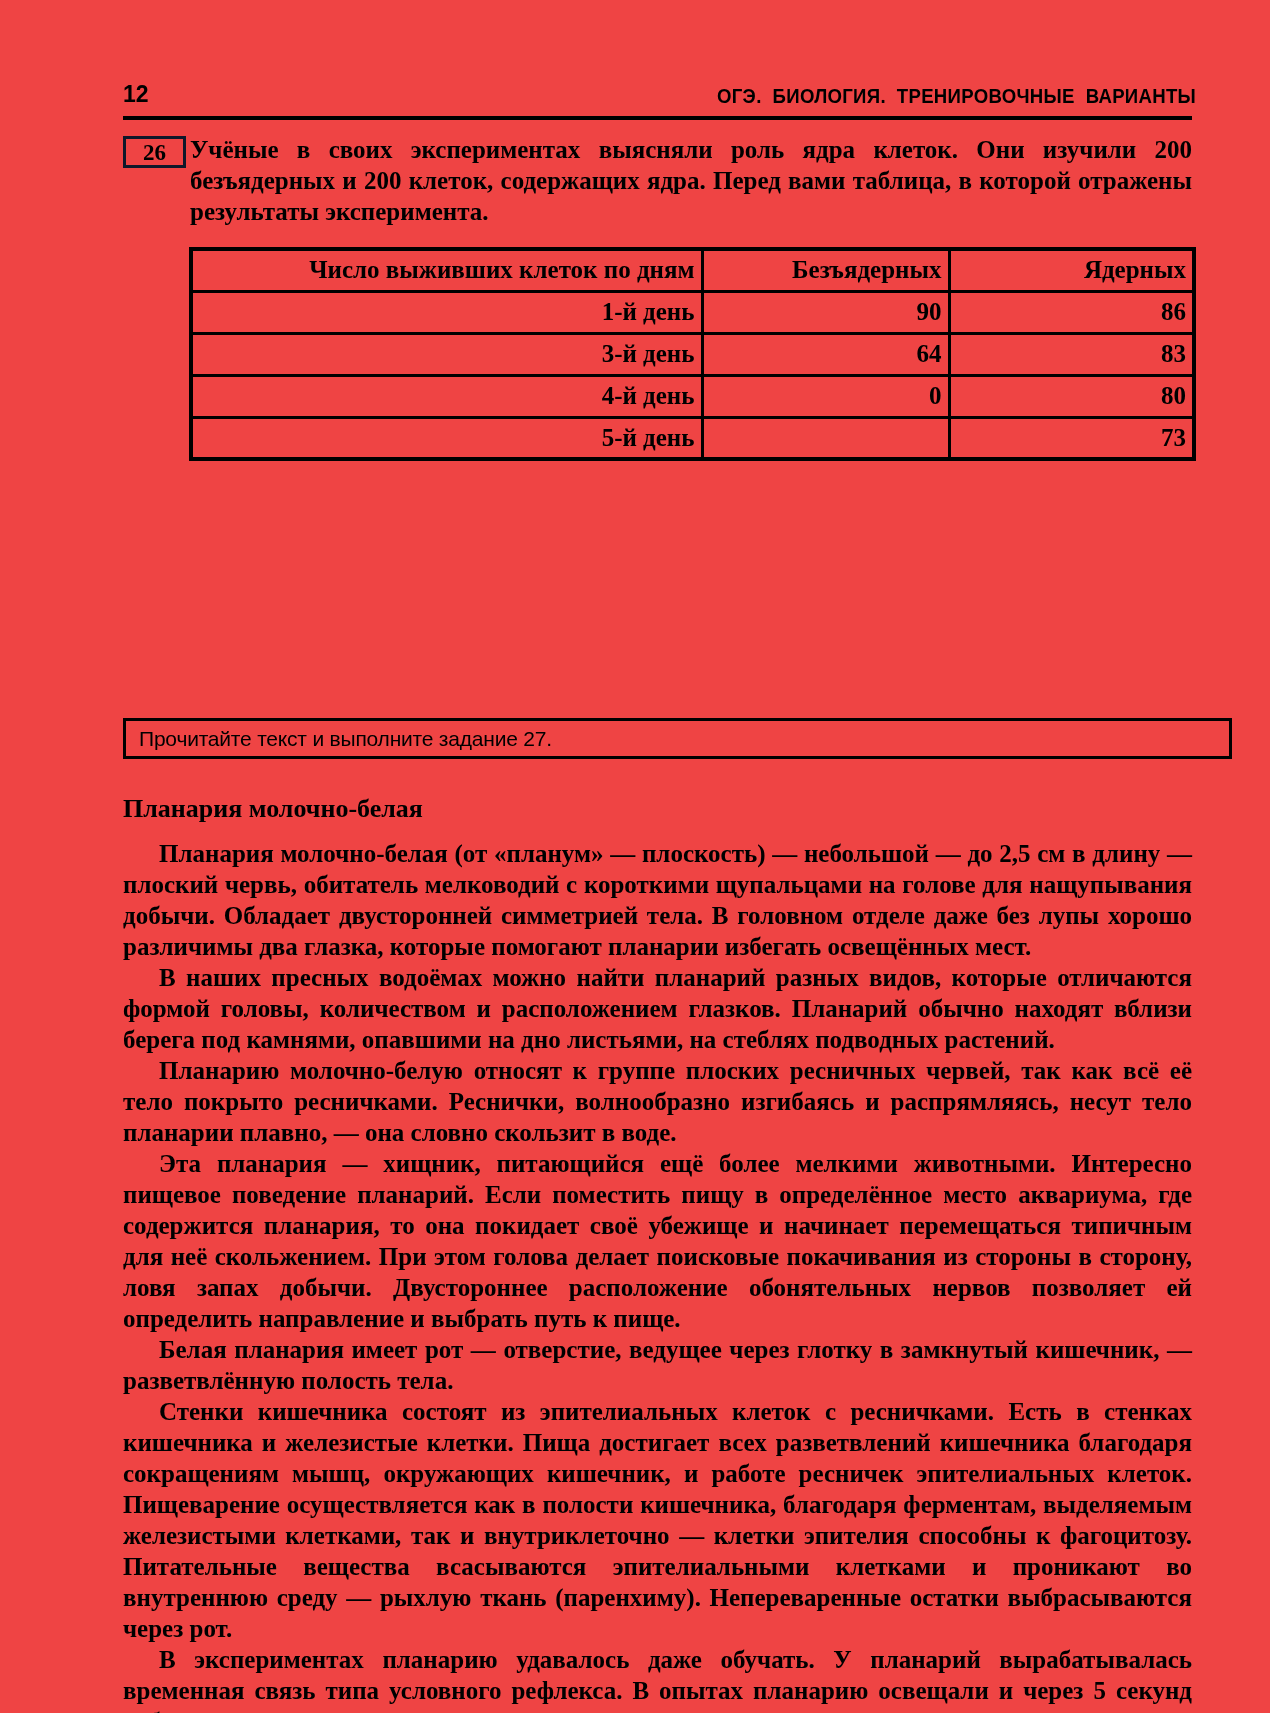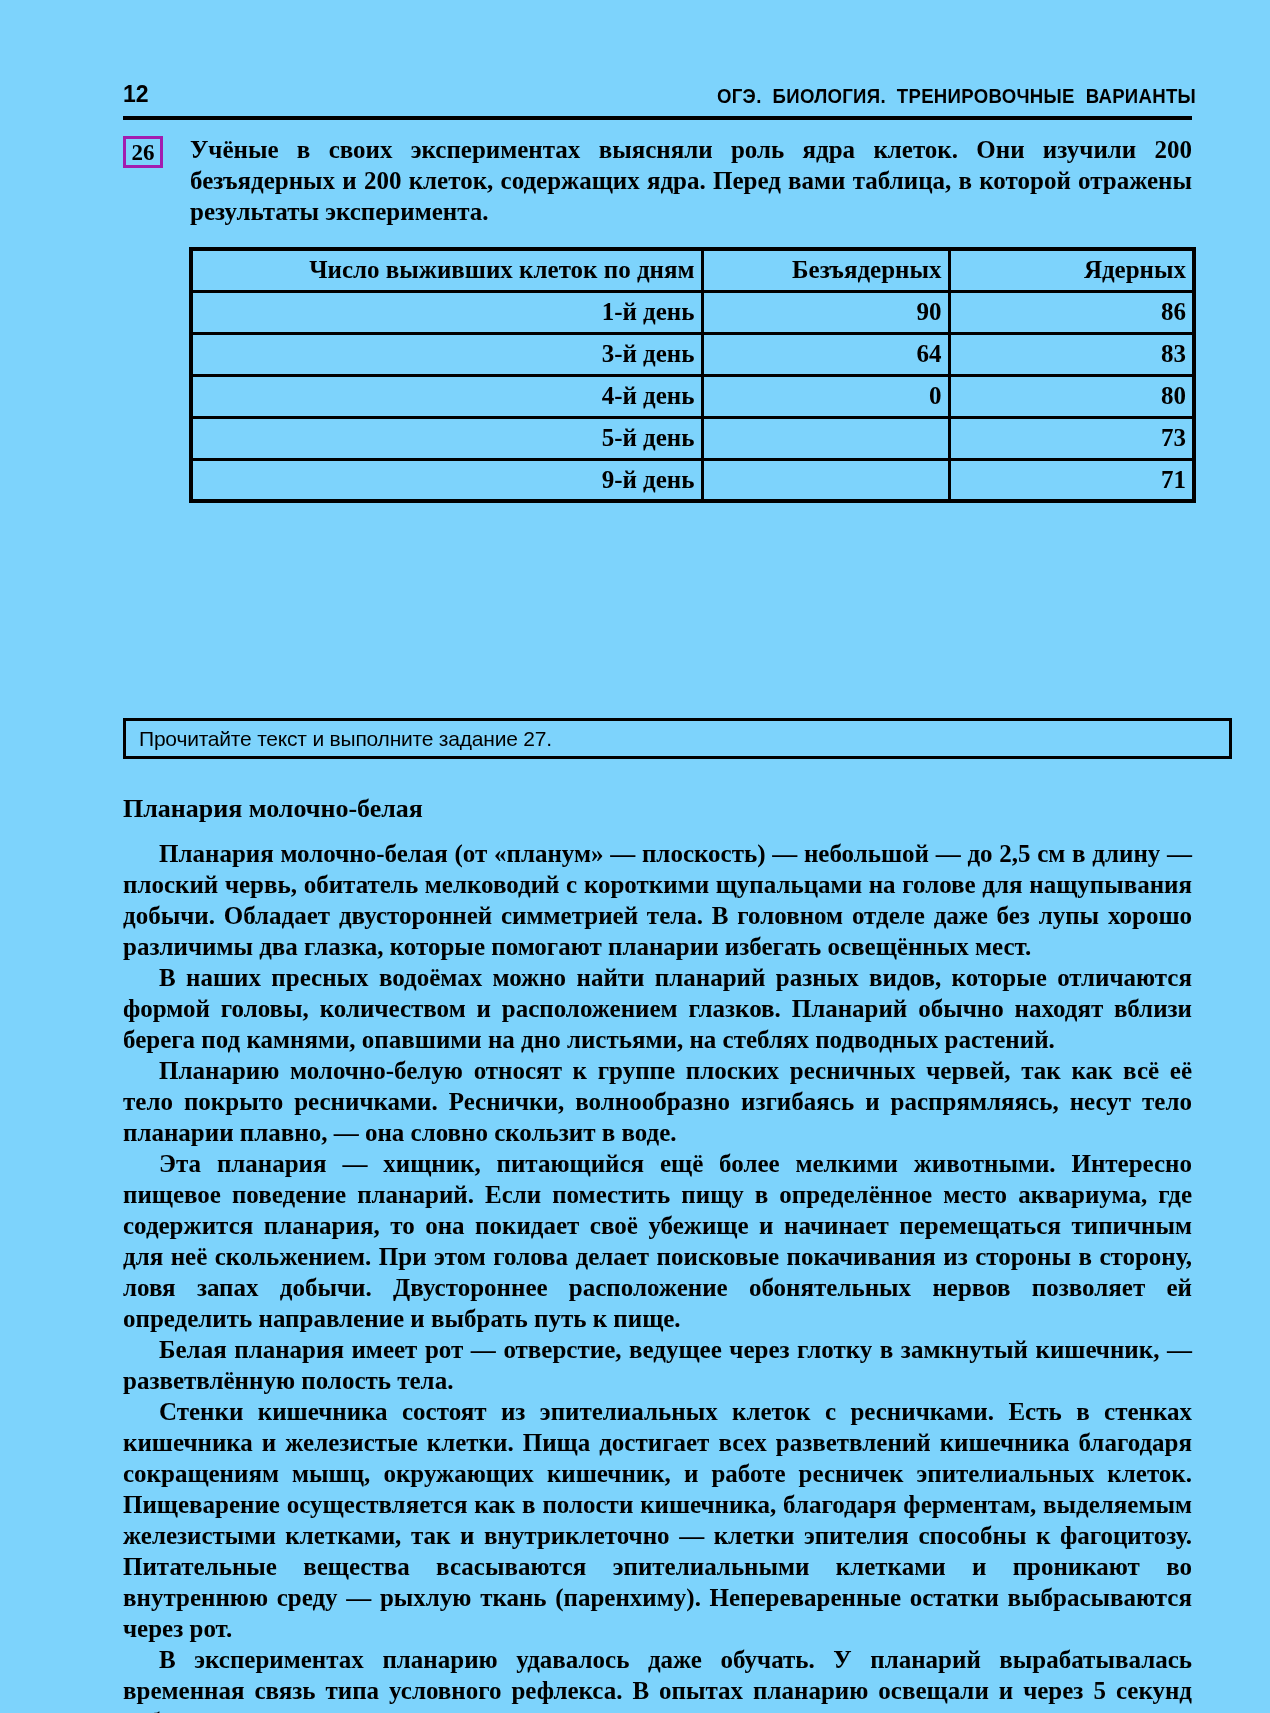--- a/index.html
+++ b/index.html
@@ -1,20 +1,20 @@
 <!DOCTYPE html>
 <html lang="ru"><head>
 <meta charset="utf-8">
 <style>
   * { margin:0; padding:0; box-sizing:border-box; }
   html,body { background:#e8e8e8; }
   .page {
     position:relative;
     width:1270px; height:1713px;
-    background:#7dd3fc;
+    background:#ef4444;
     color:#000;
     overflow:hidden;
     font-family:"Liberation Serif", serif;
   }
   
   .pageno {
     position:absolute; left:123px; top:82px;
     font-family:"Liberation Sans", sans-serif;
     font-weight:bold; font-size:23px; line-height:24px;
   }
@@ -27,22 +27,22 @@
     white-space:nowrap;
   }
   .rule {
     position:absolute; left:123px; top:116px;
     width:1069px; height:4px; background:#000;
   }
   
   .q26 { position:absolute; left:123px; top:134px; width:1069px; }
   .qnum {
     position:absolute; left:0; top:2px;
-    width:40px; height:32px;
-    border:3px solid #a21caf;
+    width:63px; height:32px;
+    border:3px solid #0f172a;
     font-weight:bold; font-size:23px; line-height:27px;
     text-align:center;
   }
   .qtext {
     margin-left:67px;
     font-weight:bold; font-size:25px; line-height:31px;
     text-align:justify;
   }
   
   table.results {
@@ -129,25 +129,20 @@
       <tr>
         <td>4-й день</td>
         <td>0</td>
         <td>80</td>
       </tr>
       <tr>
         <td>5-й день</td>
         <td></td>
         <td>73</td>
       </tr>
-      <tr>
-        <td>9-й день</td>
-        <td></td>
-        <td>71</td>
-      </tr>
     </tbody>
   </table>
 
 
   <div class="instr">
     <span>Прочитайте текст и выполните задание 27.</span>
   </div>
 
   <div class="rtitle">Планария молочно-белая</div>
 

